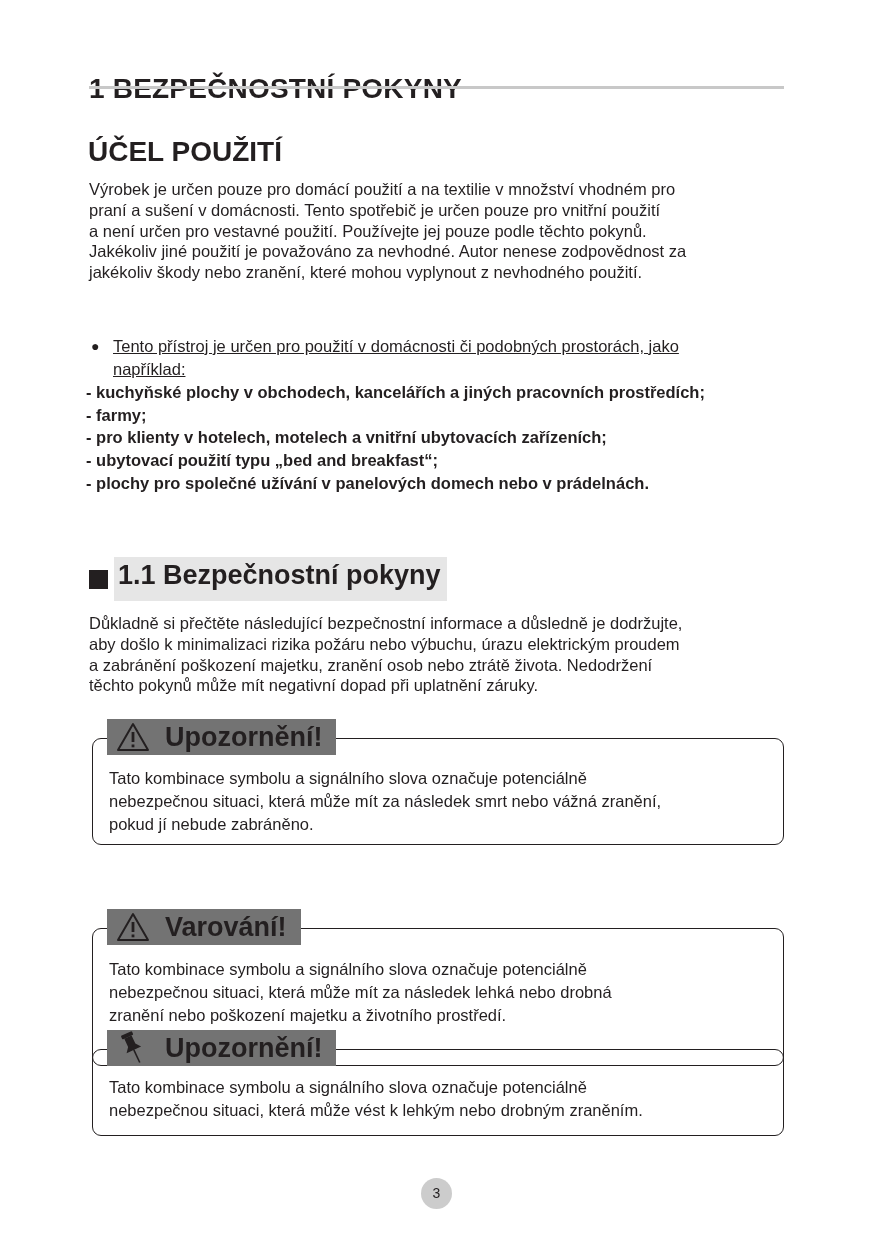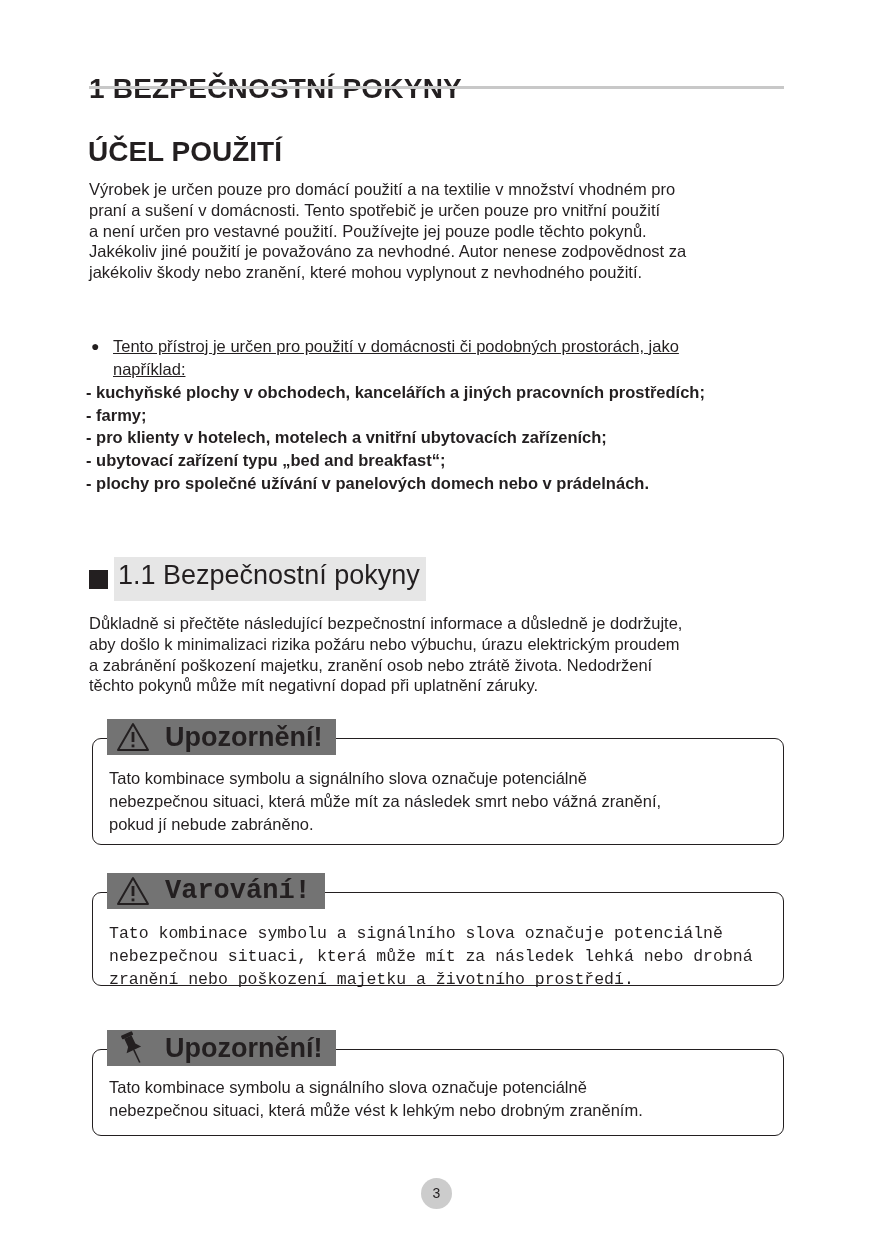--- a/index.html
+++ b/index.html
@@ -25,21 +25,21 @@
   .bullet-dot { position: absolute; left: 2px; top: 0; font-size: 14px; }
   .bullet-text { display: block; padding-left: 24px; text-decoration: underline; }
   .dash-list { position: absolute; left: 86px; top: 381px; font-size: 16.5px; line-height: 22.7px; font-weight: bold; }
 
   .sub-heading {
     position: absolute; left: 89px; top: 561px; height: 36px;
     display: flex; align-items: center;
   }
   .sub-square { width: 19px; height: 19px; background: #231f20; margin-right: 6px; }
   .sub-label {
-    background: #e6e6e6; font-size: 27px; font-weight: normal; padding: 0 6px 15px 4px; height: 44px;
+    background: #e6e6e6; font-size: 27px; font-weight: bold; padding: 0 6px 15px 4px; height: 44px;
     line-height: 36px;
   }
 
   .notice {
     position: absolute; left: 92px; width: 692px;
     border: 1.5px solid #231f20; border-radius: 9px;
   }
   .notice-head {
     position: absolute; left: 14px; top: -20px; background: #737373;
     display: flex; align-items: center; padding: 0 14px 0 8px; height: 36px;
@@ -72,21 +72,21 @@
 <div class="bullet-line" style="top:335px;">
   <span class="bullet-dot">●</span>
   <span class="bullet-text">Tento přístroj je určen pro použití v domácnosti či podobných prostorách, jako</span>
   <span class="bullet-text">například:</span>
 </div>
 
 <div class="dash-list">
   <div>- kuchyňské plochy v obchodech, kancelářích a jiných pracovních prostředích;</div>
   <div>- farmy;</div>
   <div>- pro klienty v hotelech, motelech a vnitřní ubytovacích zařízeních;</div>
-  <div>- ubytovací zařízení typu „bed and breakfast“;</div>
+  <div>- ubytovací použití typu „bed and breakfast“;</div>
   <div>- plochy pro společné užívání v panelových domech nebo v prádelnách.</div>
 </div>
 
 <div class="sub-heading">
   <div class="sub-square"></div>
   <div class="sub-label">1.1  Bezpečnostní pokyny</div>
 </div>
 
 <div class="para" style="top:613px;">
   <div>Důkladně si přečtěte následující bezpečnostní informace a důsledně je dodržujte,</div>
@@ -106,21 +106,21 @@
     </div>
     <span class="notice-title">Upozornění!</span>
   </div>
   <div class="notice-body" style="top:28px;">
     <div>Tato kombinace symbolu a signálního slova označuje potenciálně</div>
     <div>nebezpečnou situaci, která může mít za následek smrt nebo vážná zranění,</div>
     <div>pokud jí nebude zabráněno.</div>
   </div>
 </div>
 
-<div class="notice" style="top:892px; height:94px;font-family:Liberation Mono, monospace;">
+<div class="notice" style="top:928px; height:138px;">
   <div class="notice-head">
     <div class="notice-icon">
       <svg width="34" height="30" viewBox="0 0 34 30">
           <path d="M17 2 L32 28 L2 28 Z" fill="none" stroke="#231f20" stroke-width="2" stroke-linejoin="round"></path>
           <rect x="15.6" y="10" width="2.8" height="10" fill="#231f20"></rect>
           <rect x="15.6" y="22.5" width="2.8" height="2.8" fill="#231f20"></rect>
         </svg>
     </div>
     <span class="notice-title">Varování!</span>
   </div>

